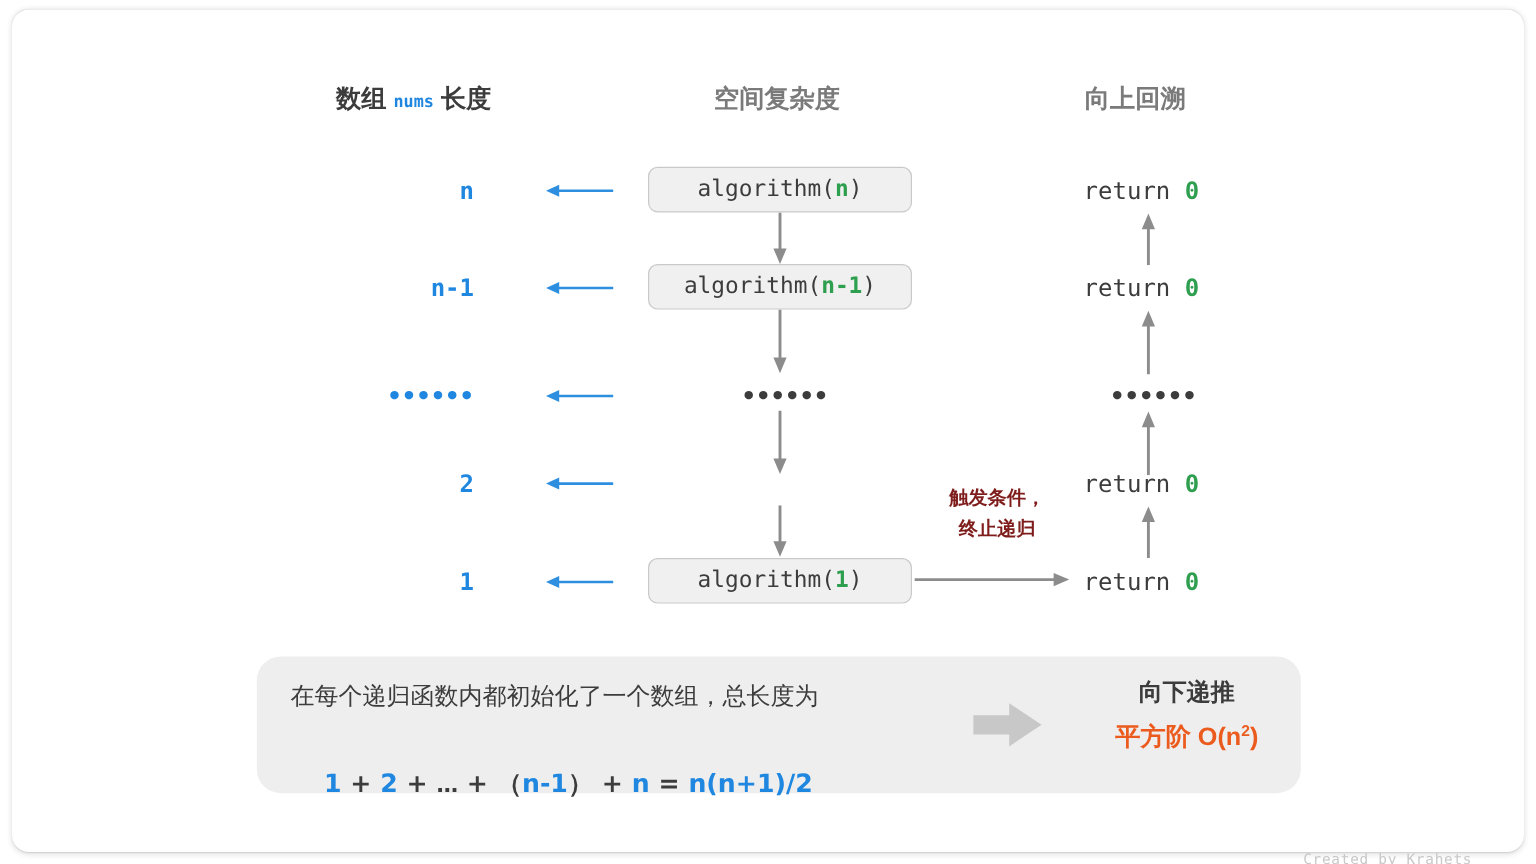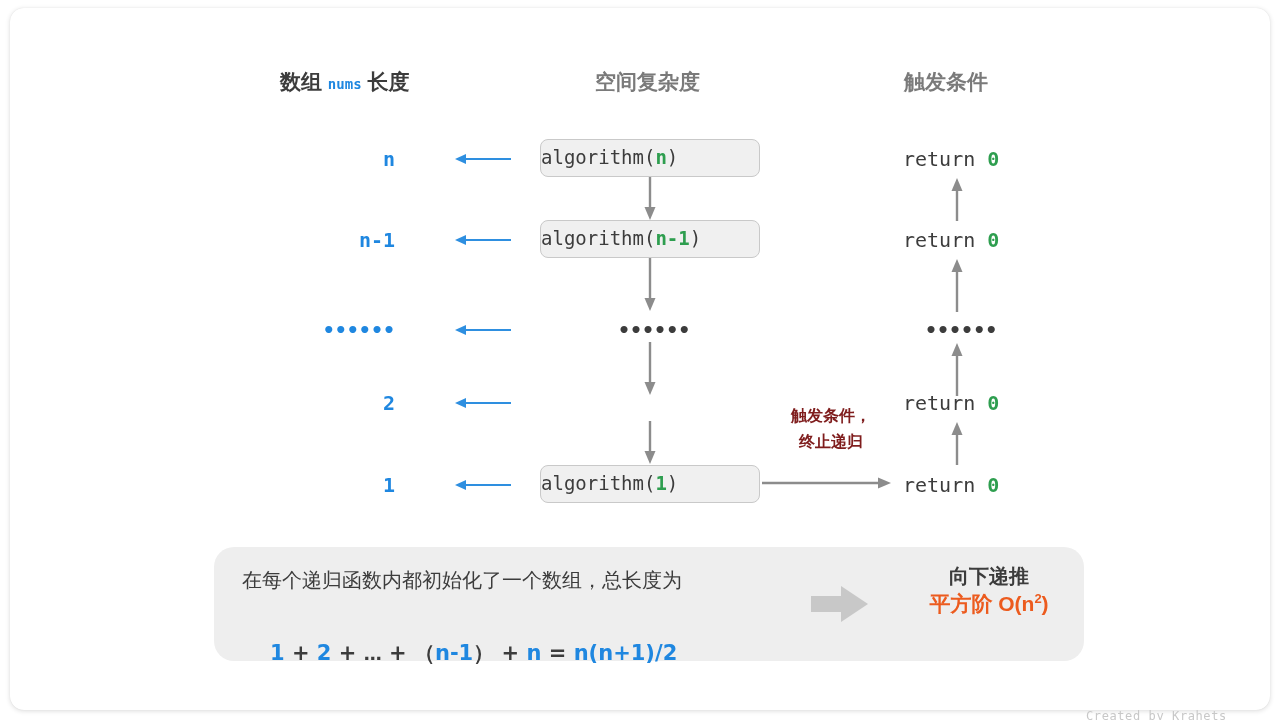--- a/index.html
+++ b/index.html
@@ -71,21 +71,21 @@
   
   .callbox {
     position: absolute;
     left: 530px;
     width: 220px;
     height: 38px;
     box-sizing: border-box;
     background: #f0f0f0;
     border: 1.4px solid #c9c9c9;
     border-radius: 8px;
-    text-align: left;
+    text-align: center;
     line-height: 35px;
     font-family: "DejaVu Sans Mono", monospace;
     font-size: 19px;
     color: #3c3c3c;
     white-space: nowrap;
   }
   .callbox .arg { color: #2e9e4f; font-weight: bold; }
 
   
   .dots {
@@ -172,21 +172,21 @@
     width: 170px;
     text-align: center;
   }
   #sum-right .title {
     font-size: 20px;
     font-weight: bold;
     color: #3c3c3c;
     white-space: nowrap;
   }
   #sum-right .value {
-    margin-top: 0;
+    margin-top: 10px;
     font-size: 21px;
     font-weight: bold;
     color: #ec5b1e;
     white-space: nowrap;
   }
   #sum-right .value sup { font-size: 13px; }
 
   
   #footer {
     position: absolute;
@@ -204,21 +204,21 @@
 <body>
 
 <div id="card">
 
   <div class="col-head" id="head-array">
     <span>数组</span>
     <span class="mono-blue">nums</span>
     <span>长度</span>
   </div>
   <div class="col-head" id="head-down">空间复杂度</div>
-  <div class="col-head" id="head-up">触发条件</div>
+  <div class="col-head" id="head-up">向上回溯</div>
 
   <div class="row" style="top:131px;">
     <div class="len-wrap">
       <div class="len-label">n</div>
     </div>
     <svg class="blue-arrow" viewBox="0 0 60 16">
       <line x1="58" y1="8" x2="12" y2="8" stroke="#2e8fe0" stroke-width="2.2"></line>
       <polygon points="2,8 13,3 13,13" fill="#2e8fe0"></polygon>
     </svg>
     <div class="callbox">

